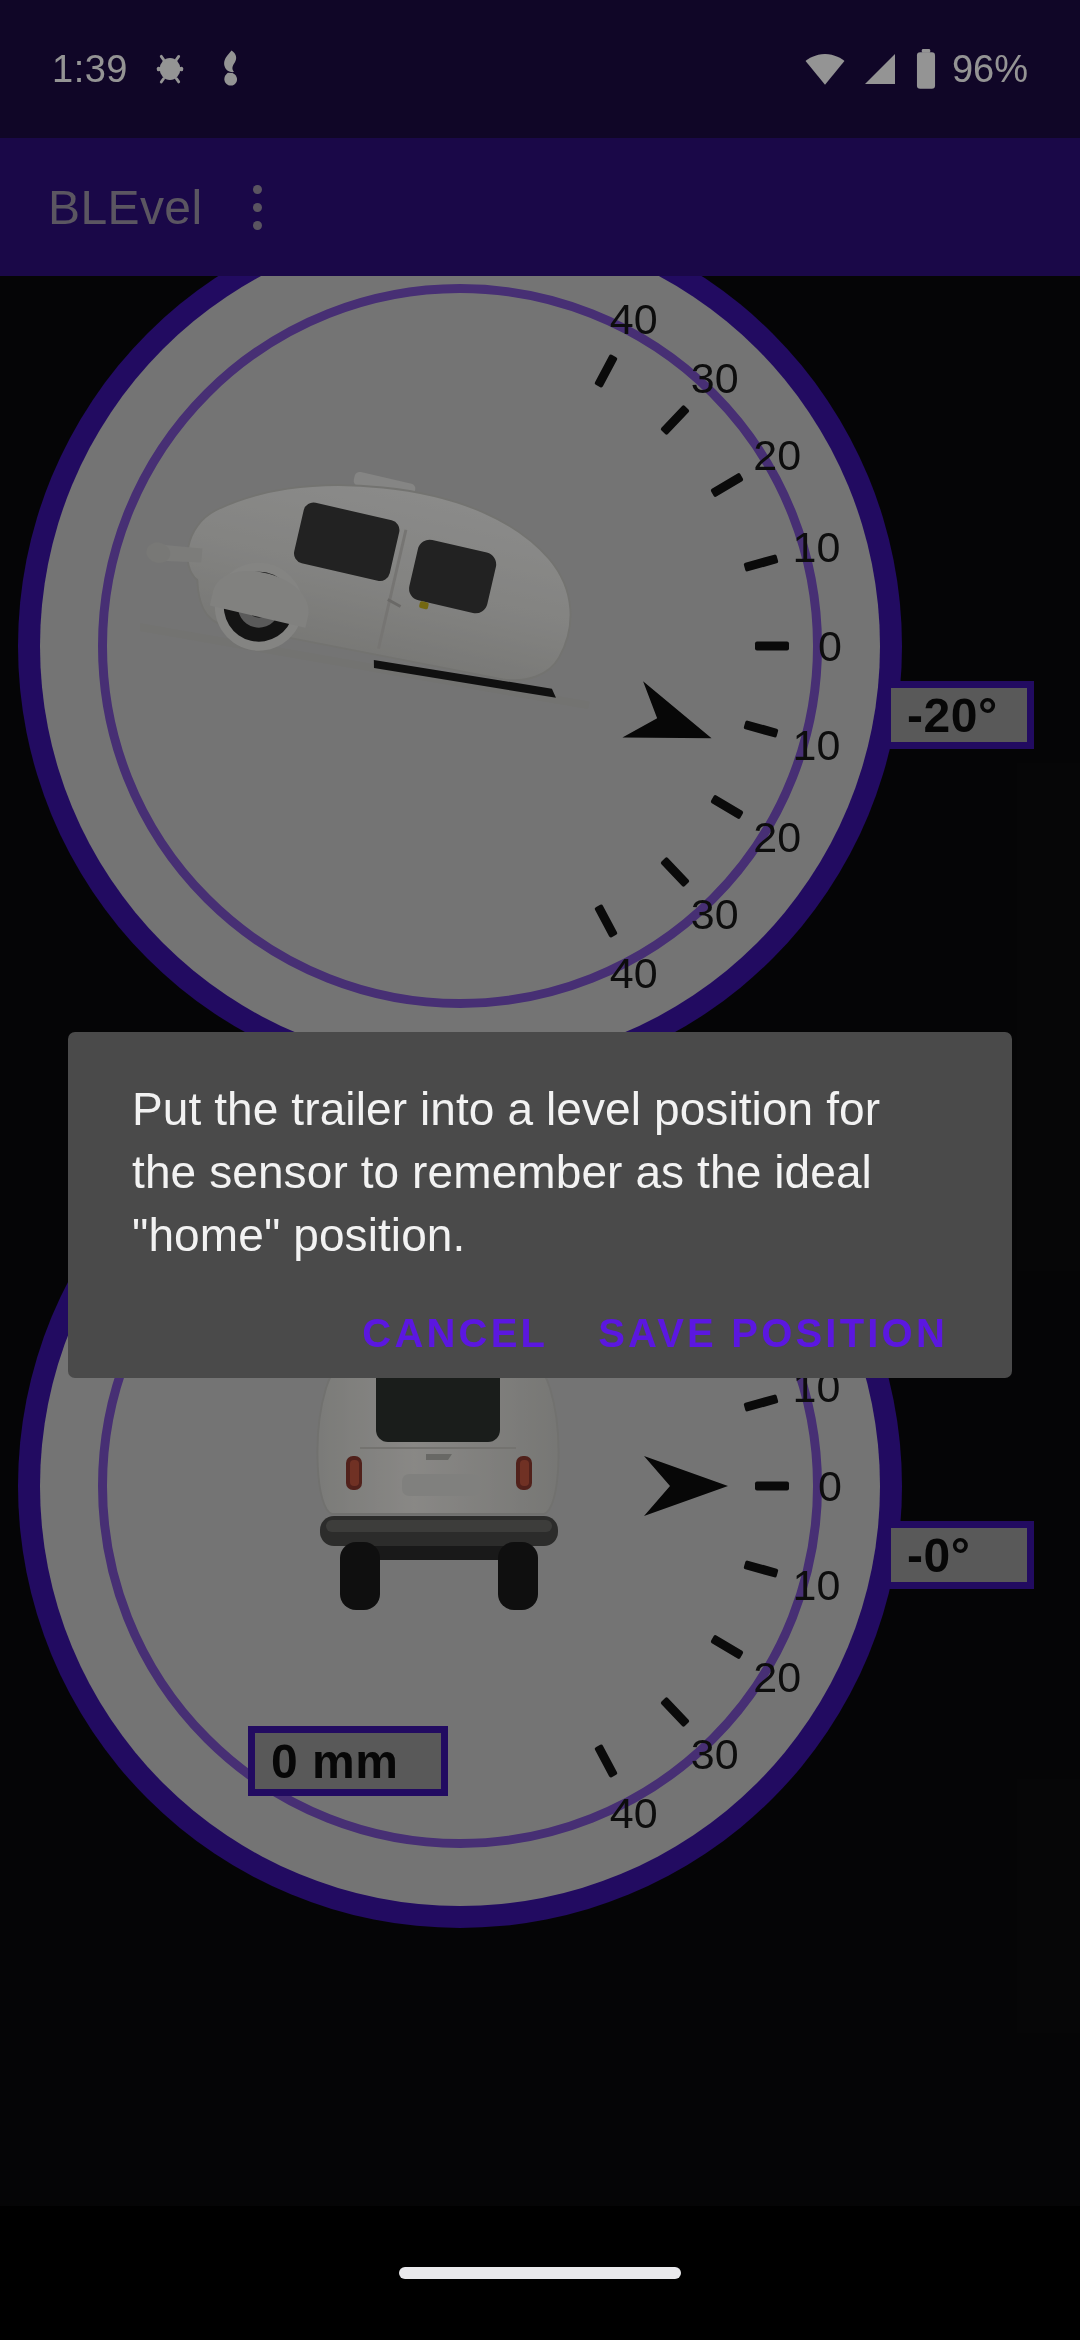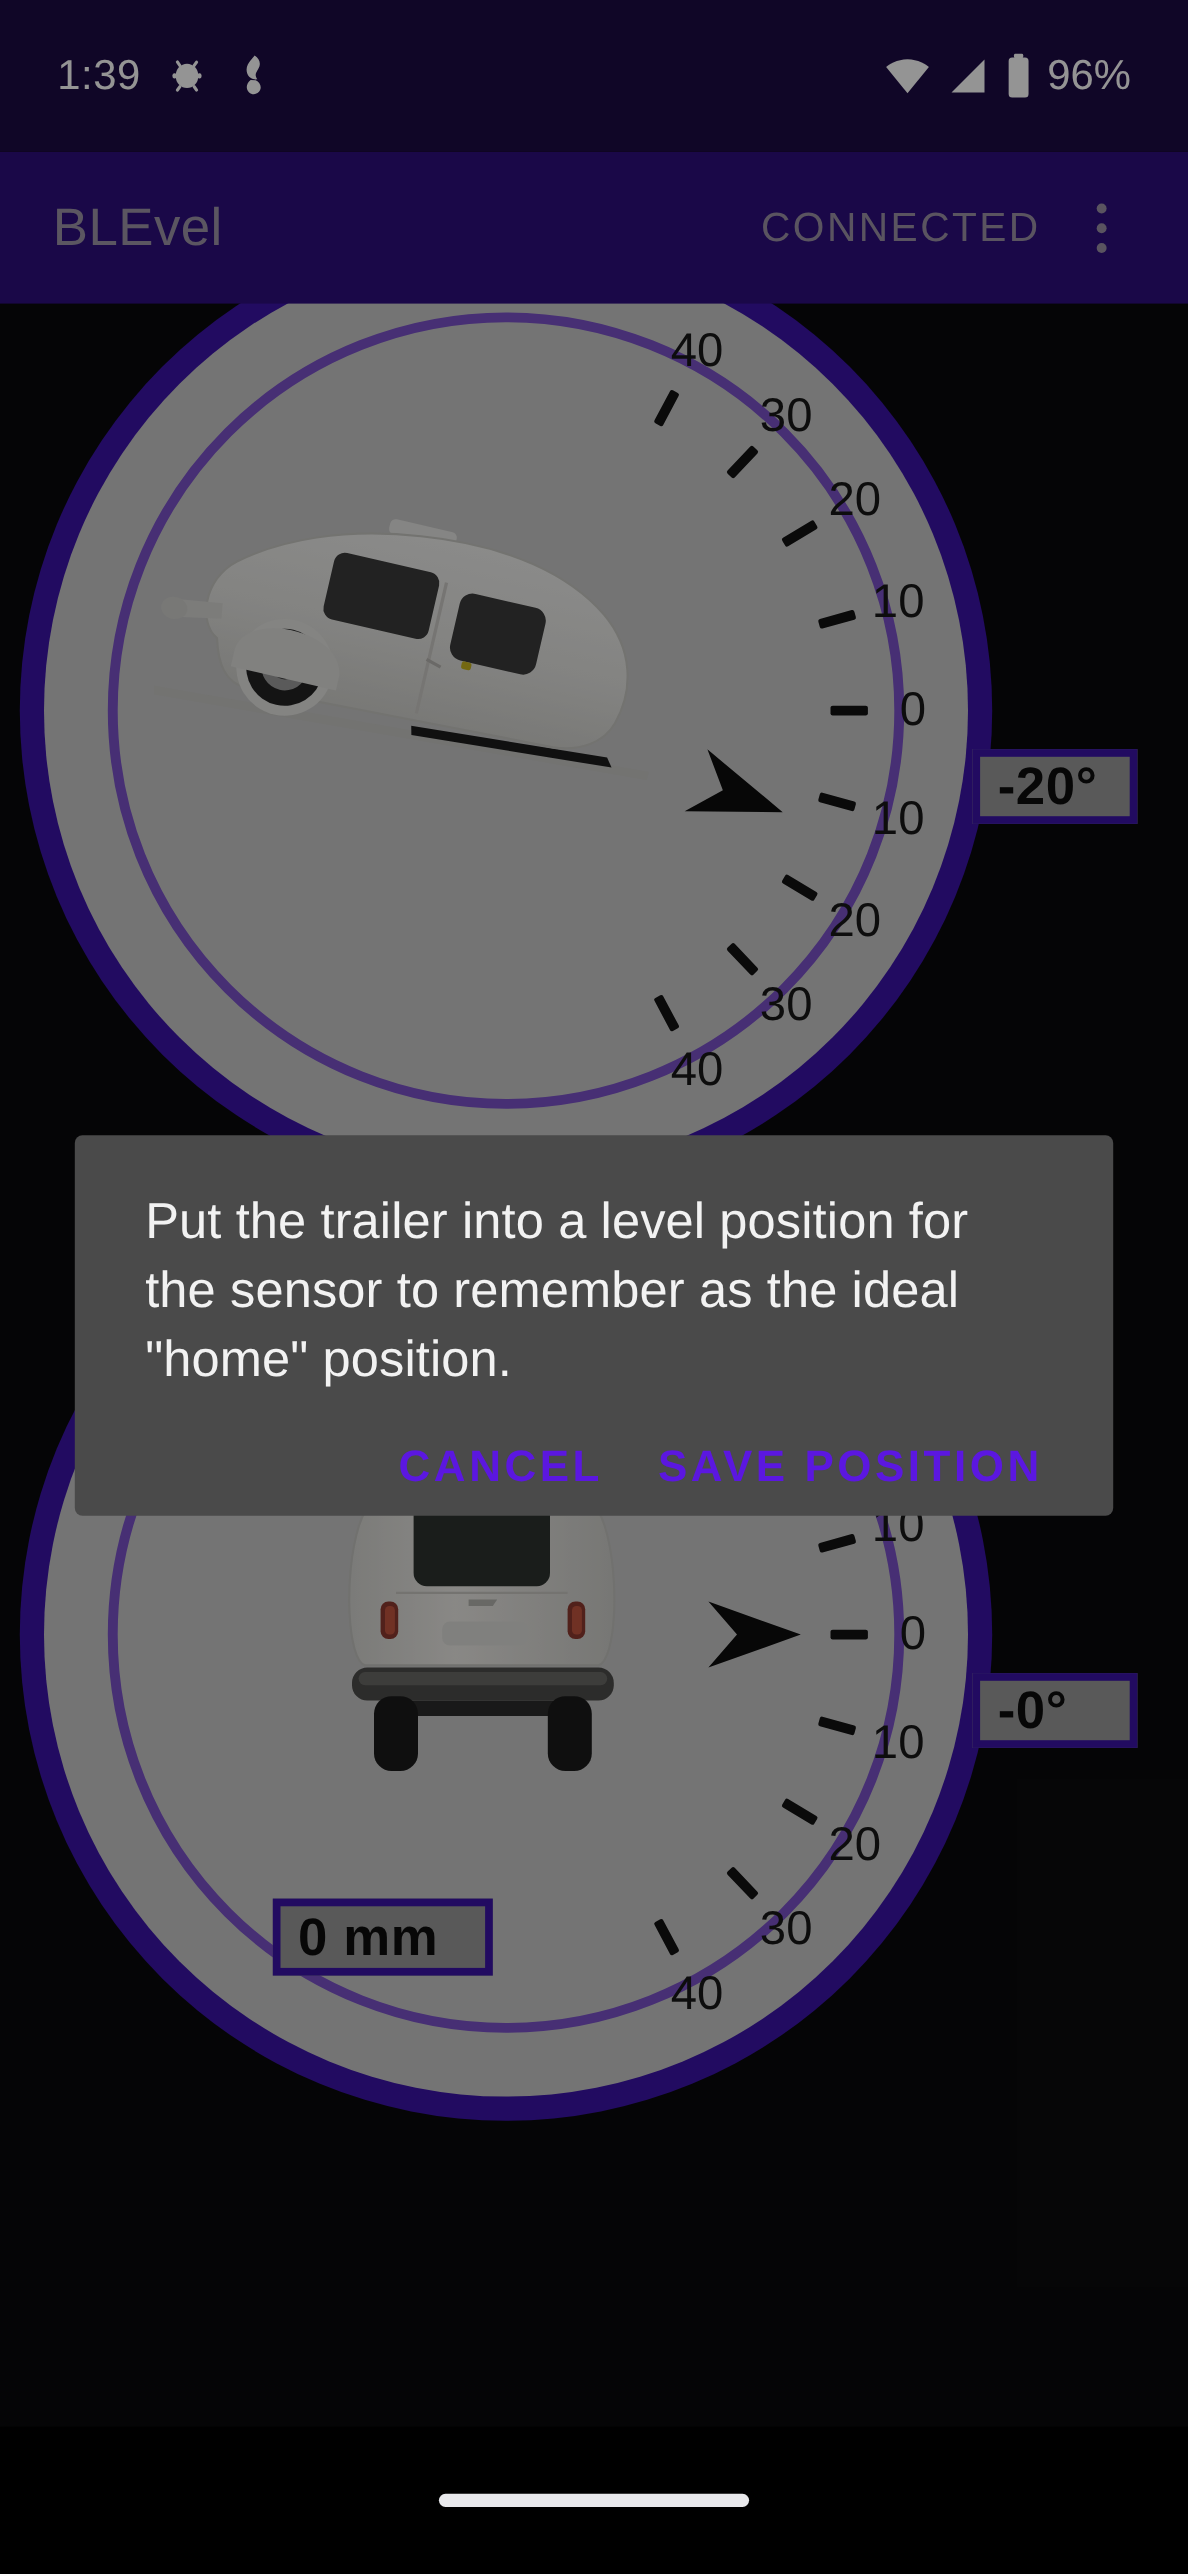--- a/index.html
+++ b/index.html
@@ -204,21 +204,20 @@
       <svg class="sb-ico" width="24" height="42" viewBox="0 0 14 26">
         <rect x="4.4" y="0.6" width="5.2" height="2.4" rx="0.8" fill="#ffffff"></rect>
         <rect x="1.4" y="2.6" width="11.2" height="22.6" rx="2" fill="#ffffff"></rect>
       </svg>
       <span class="sb-batt-text">96%</span>
     </div>
   </div>
 
   <div id="app-bar">
     <span id="app-title">BLEvel</span>
-    <span id="connected-label">CONNECTED</span>
     <div id="overflow-btn">
       <i></i>
       <i></i>
       <i></i>
     </div>
   </div>
 
   <div id="content">
 
     <div class="gauge-wrap" style="top:-50px;height:900px;">

